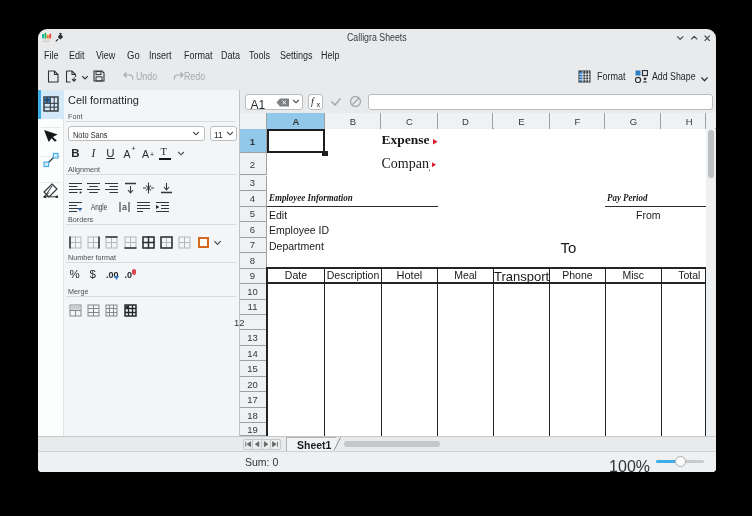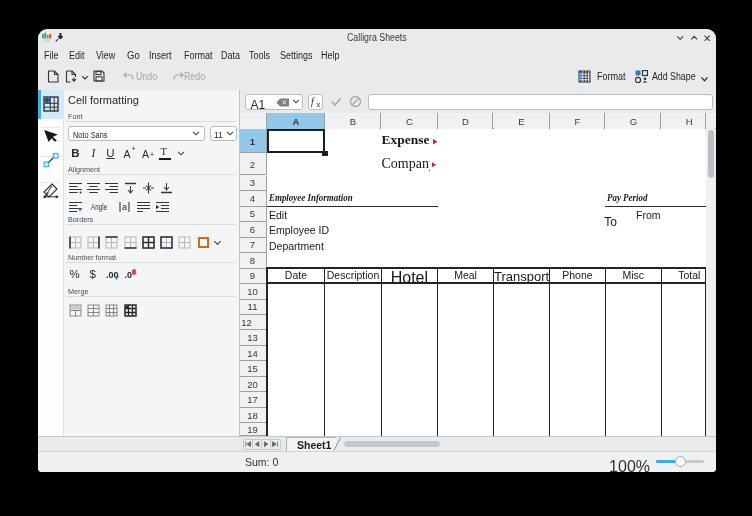--- a/index.html
+++ b/index.html
@@ -412,21 +412,21 @@
 <div class="t" style="left:202px;top:210.45px;width:25px;text-align:center;font-size:9.5px;font-weight:normal;color:#33373a">7</div>
 <div style="left:202px;top:224px;width:27px;height:15.5px;background:#f0f1f2;border-bottom:1px solid #9da1a4;border-right:1px solid #9da1a4"></div>
 <div class="t" style="left:202px;top:225.95px;width:25px;text-align:center;font-size:9.5px;font-weight:normal;color:#33373a">8</div>
 <div style="left:202px;top:239.5px;width:27px;height:15.5px;background:#f0f1f2;border-bottom:1px solid #9da1a4;border-right:1px solid #9da1a4"></div>
 <div class="t" style="left:202px;top:241.45px;width:25px;text-align:center;font-size:9.5px;font-weight:normal;color:#33373a">9</div>
 <div style="left:202px;top:255px;width:27px;height:15.5px;background:#f0f1f2;border-bottom:1px solid #9da1a4;border-right:1px solid #9da1a4"></div>
 <div class="t" style="left:202px;top:256.95px;width:25px;text-align:center;font-size:9.5px;font-weight:normal;color:#33373a">10</div>
 <div style="left:202px;top:270.5px;width:27px;height:15.45px;background:#f0f1f2;border-bottom:1px solid #9da1a4;border-right:1px solid #9da1a4"></div>
 <div class="t" style="left:202px;top:272.43px;width:25px;text-align:center;font-size:9.5px;font-weight:normal;color:#33373a">11</div>
 <div style="left:202px;top:285.95px;width:27px;height:15.45px;background:#f0f1f2;border-bottom:1px solid #9da1a4;border-right:1px solid #9da1a4"></div>
-<div class="t" style="left:196px;top:287.87px;width:25px;text-align:center;font-size:9.5px;font-weight:normal;color:#33373a">12</div>
+<div class="t" style="left:196px;top:287.87px;width:25px;text-align:left;font-size:9.5px;font-weight:normal;color:#33373a">12</div>
 <div style="left:202px;top:301.4px;width:27px;height:15.45px;background:#f0f1f2;border-bottom:1px solid #9da1a4;border-right:1px solid #9da1a4"></div>
 <div class="t" style="left:202px;top:303.32px;width:25px;text-align:center;font-size:9.5px;font-weight:normal;color:#33373a">13</div>
 <div style="left:202px;top:316.85px;width:27px;height:15.45px;background:#f0f1f2;border-bottom:1px solid #9da1a4;border-right:1px solid #9da1a4"></div>
 <div class="t" style="left:202px;top:318.78px;width:25px;text-align:center;font-size:9.5px;font-weight:normal;color:#33373a">14</div>
 <div style="left:202px;top:332.3px;width:27px;height:15.45px;background:#f0f1f2;border-bottom:1px solid #9da1a4;border-right:1px solid #9da1a4"></div>
 <div class="t" style="left:202px;top:334.22px;width:25px;text-align:center;font-size:9.5px;font-weight:normal;color:#33373a">15</div>
 <div style="left:202px;top:347.75px;width:27px;height:15.45px;background:#f0f1f2;border-bottom:1px solid #9da1a4;border-right:1px solid #9da1a4"></div>
 <div class="t" style="left:202px;top:349.68px;width:25px;text-align:center;font-size:9.5px;font-weight:normal;color:#33373a">20</div>
 <div style="left:202px;top:363.2px;width:27px;height:15.45px;background:#f0f1f2;border-bottom:1px solid #9da1a4;border-right:1px solid #9da1a4"></div>
 <div class="t" style="left:202px;top:365.12px;width:25px;text-align:center;font-size:9.5px;font-weight:normal;color:#33373a">17</div>
@@ -442,35 +442,35 @@
 <div class="t" style="left:343.5px;top:127px;width:48px;height:15px;overflow:hidden;font-family:'Liberation Serif',serif;font-size:14px;color:#17191b;line-height:15px">Company Name</div>
 <div style="left:393.5px;top:133px;width:4.5px;height:5.5px;background:#dc1a2a;clip-path:polygon(0 0,100% 50%,0 100%)"></div>
 <div class="t" style="left:231px;top:163.5px;font-family:'Liberation Serif',serif;font-weight:bold;font-style:italic;font-size:9.5px;color:#17191b;transform:scaleX(0.94);transform-origin:0 0">Employee Information</div>
 <div style="left:229px;top:177px;width:170.6px;height:1.4px;background:#2a2c2e"></div>
 <div class="t" style="left:569px;top:163.5px;font-family:'Liberation Serif',serif;font-weight:bold;font-style:italic;font-size:9.5px;color:#17191b;transform:scaleX(0.94);transform-origin:0 0">Pay Period</div>
 <div style="left:567.4px;top:177px;width:100.4px;height:1.4px;background:#2a2c2e"></div>
 <div class="t" style="left:231px;top:179.8px;font-size:10.5px;color:#17191b;">Edit</div>
 <div class="t" style="left:231px;top:195.2px;font-size:10.5px;color:#17191b;">Employee ID</div>
 <div class="t" style="left:231px;top:210.7px;font-size:10.5px;color:#17191b;">Department</div>
 <div class="t" style="left:522.5px;top:179.8px;width:100px;text-align:right;font-size:10.5px;color:#17191b">From</div>
-<div class="t" style="left:522.5px;top:186px;width:100px;text-align:center;font-size:12px;color:#17191b">To</div>
+<div class="t" style="left:522.5px;top:210px;width:100px;text-align:left;font-size:15px;color:#17191b">To</div>
 <div style="left:228.4px;top:238.2px;width:1.2px;height:168.8px;background:#222426"></div>
 <div style="left:286.2px;top:238.2px;width:1.2px;height:168.8px;background:#222426"></div>
 <div style="left:342.6px;top:238.2px;width:1.2px;height:168.8px;background:#222426"></div>
 <div style="left:399px;top:238.2px;width:1.2px;height:168.8px;background:#222426"></div>
 <div style="left:454.9px;top:238.2px;width:1.2px;height:168.8px;background:#222426"></div>
 <div style="left:510.9px;top:238.2px;width:1.2px;height:168.8px;background:#222426"></div>
 <div style="left:566.8px;top:238.2px;width:1.2px;height:168.8px;background:#222426"></div>
 <div style="left:622.7px;top:238.2px;width:1.2px;height:168.8px;background:#222426"></div>
 <div style="left:667.2px;top:238.2px;width:1.2px;height:168.8px;background:#222426"></div>
 <div style="left:229px;top:238.2px;width:438.8px;height:1.5px;background:#222426"></div>
 <div style="left:229px;top:253.2px;width:438.8px;height:1.5px;background:#222426"></div>
 <div class="t" style="left:229px;top:240.3px;width:57.8px;text-align:center;font-size:10.5px;color:#17191b">Date</div>
 <div class="t" style="left:286.8px;top:240.3px;width:56.4px;text-align:center;font-size:10.5px;color:#17191b">Description</div>
-<div class="t" style="left:343.2px;top:240.3px;width:56.4px;text-align:center;font-size:16px;color:#17191b">Hotel</div>
+<div class="t" style="left:343.2px;top:240.3px;width:56.4px;text-align:center;font-size:11px;color:#17191b">Hotel</div>
 <div class="t" style="left:399.6px;top:240.3px;width:55.9px;text-align:center;font-size:10.5px;color:#17191b">Meal</div>
 <div class="t" style="left:455.5px;top:240.3px;width:56px;text-align:center;font-size:13px;color:#17191b">Transport</div>
 <div class="t" style="left:511.5px;top:240.3px;width:55.9px;text-align:center;font-size:10.5px;color:#17191b">Phone</div>
 <div class="t" style="left:567.4px;top:240.3px;width:55.9px;text-align:center;font-size:10.5px;color:#17191b">Misc</div>
 <div class="t" style="left:623.3px;top:240.3px;width:56px;text-align:center;font-size:10.5px;color:#17191b">Total</div>
 <div style="left:668.2px;top:83.5px;width:9px;height:323.5px;background:#eef0f1"></div>
 <div style="left:669.7px;top:101px;width:6px;height:48px;background:#bdc0c3;border-radius:3px"></div>
 <div style="left:0px;top:407px;width:678px;height:15px;background:#e9eaeb;border-top:1px solid #c6c9cb"></div>
 <div style="left:204.5px;top:409.5px;width:11px;height:11.5px;border:1px solid #c6c9cb;border-radius:2px;background:#eceded"></div>
 <svg style="left:206px;top:411px" width="8" height="8" viewBox="0 0 8 8">

